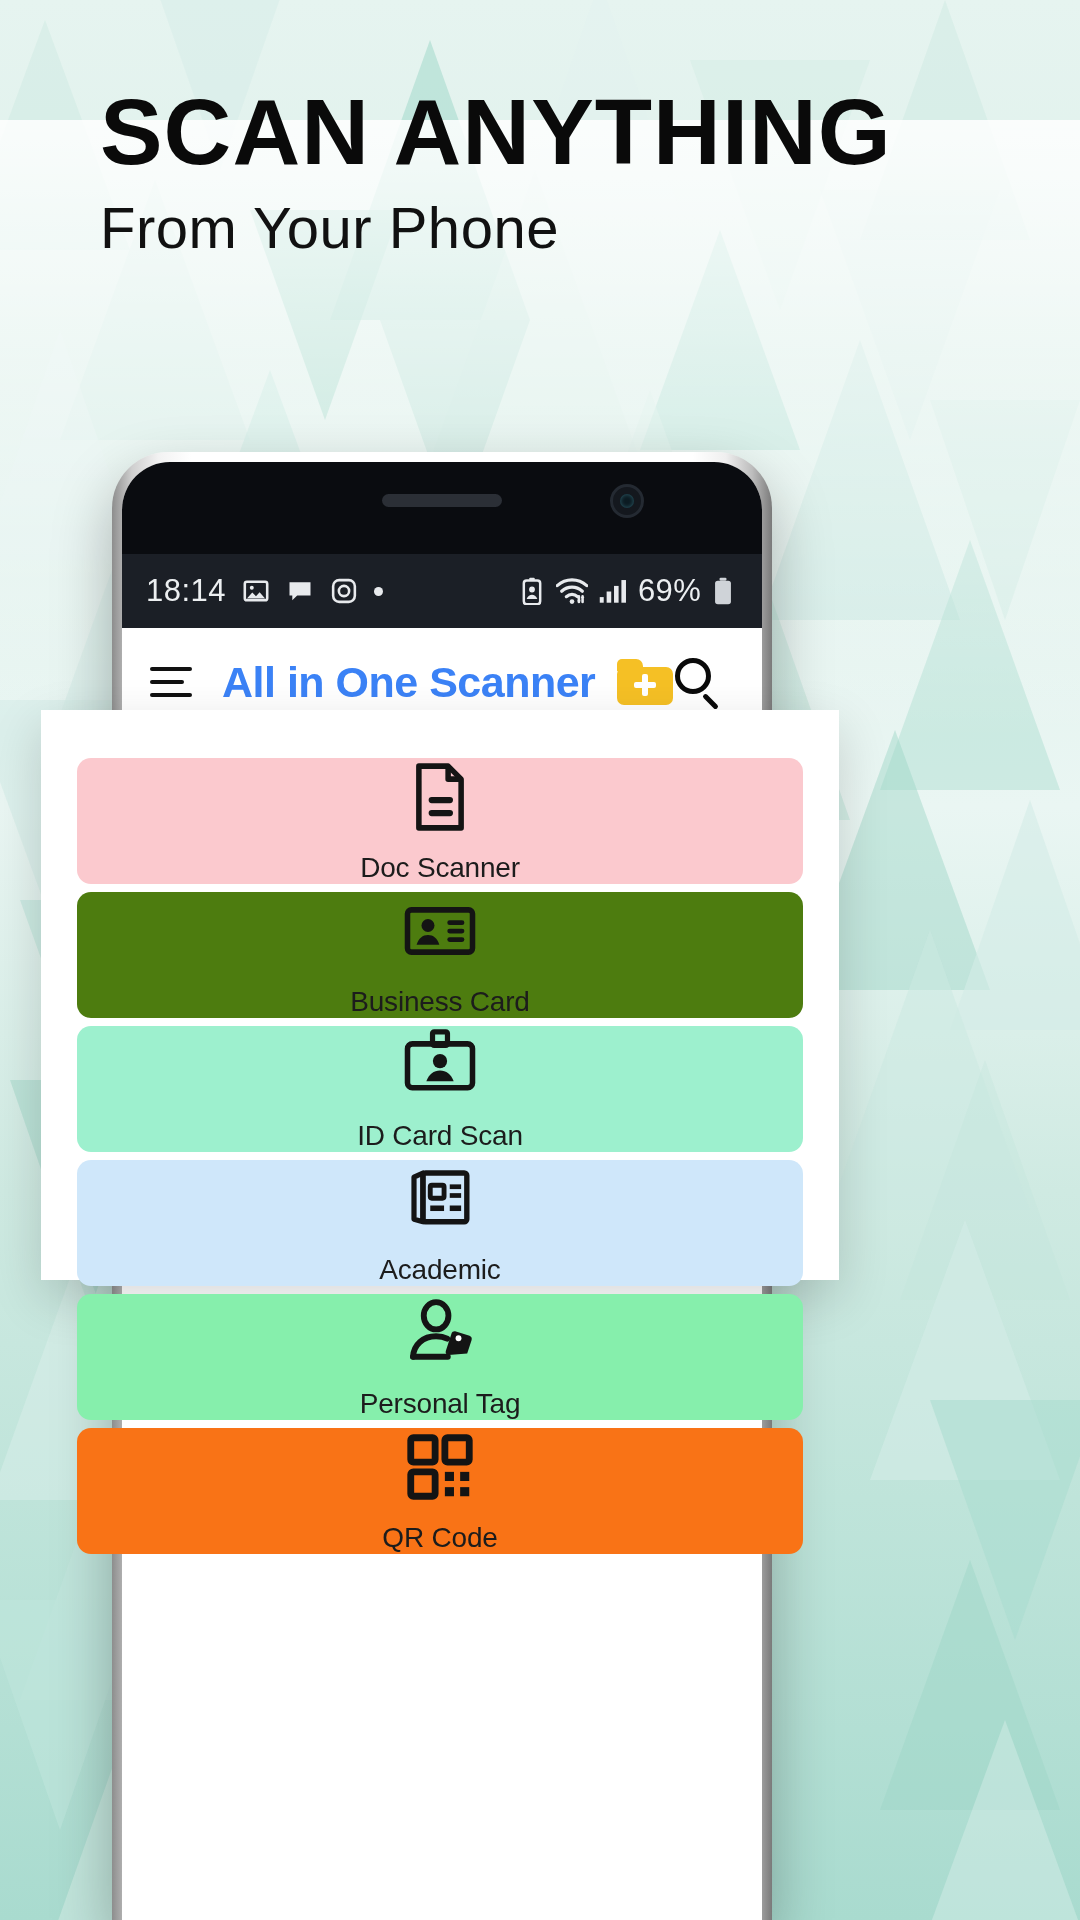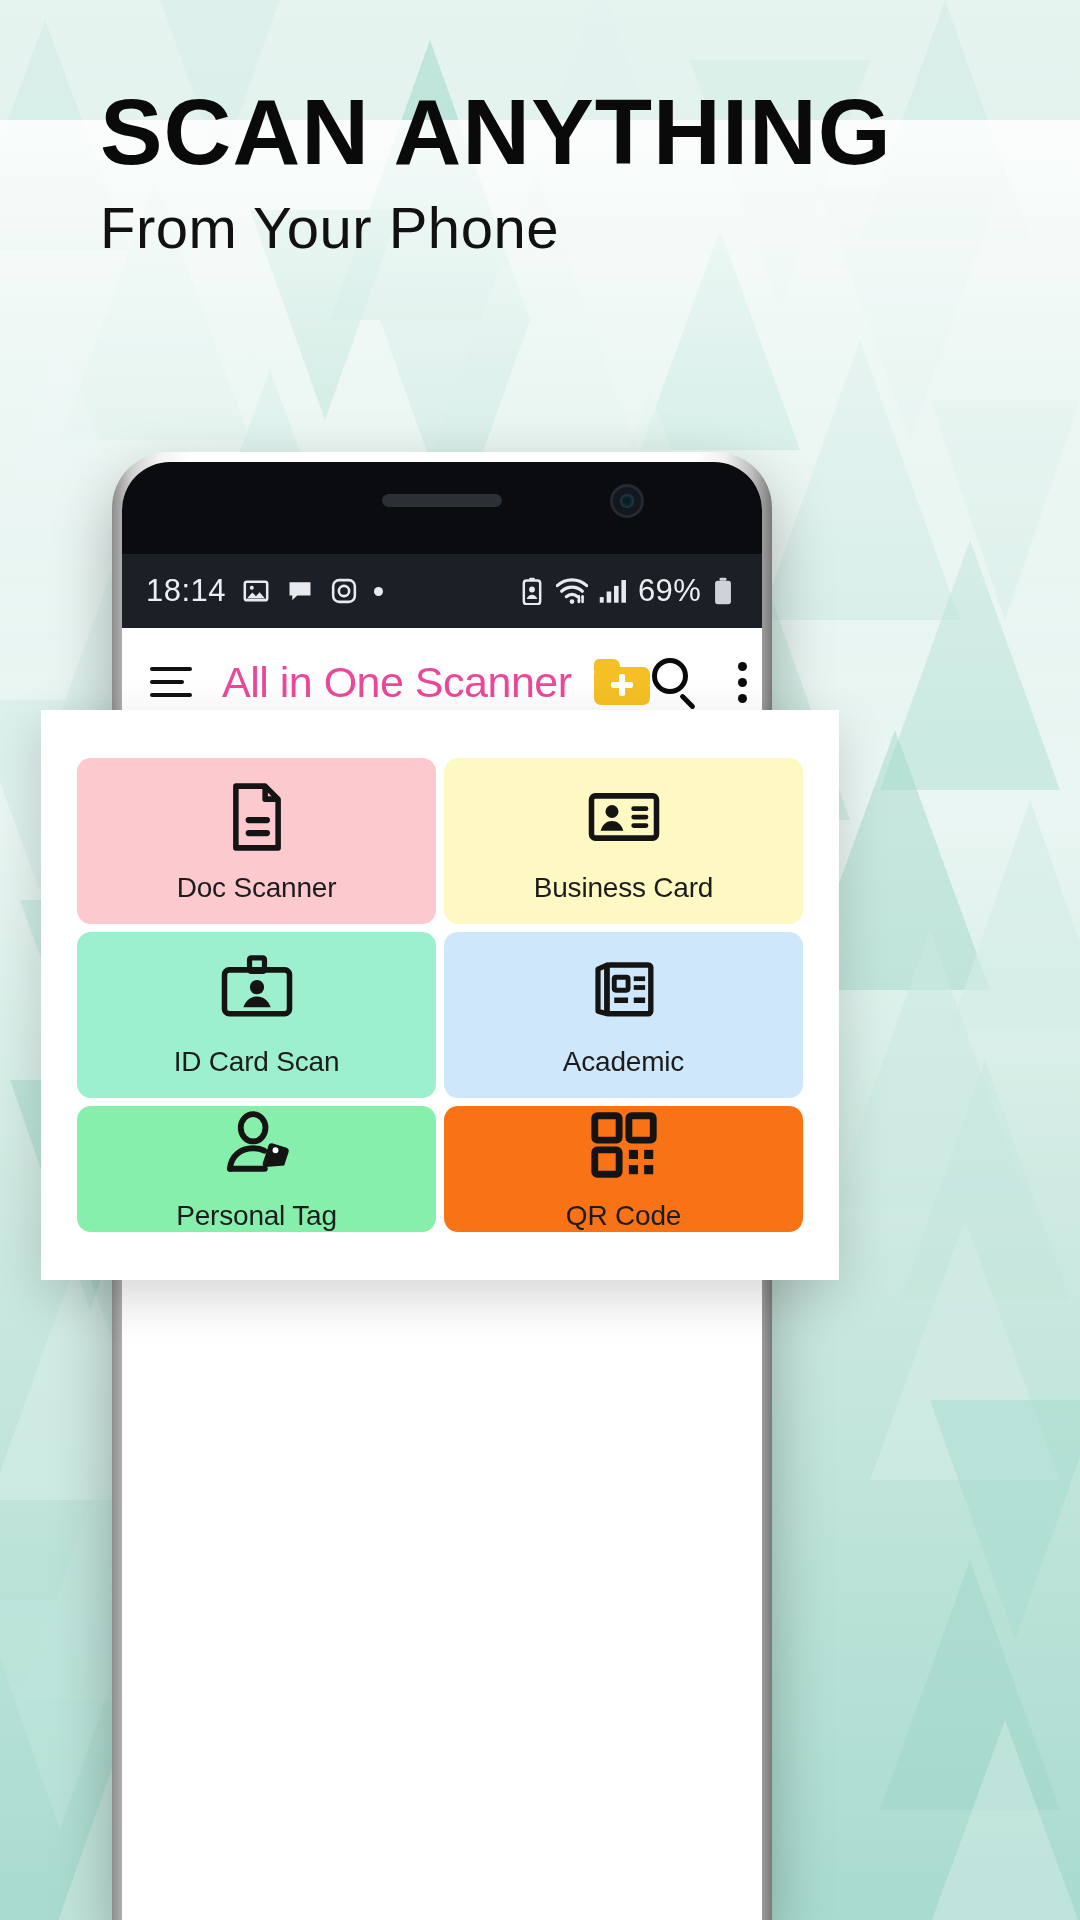--- a/index.html
+++ b/index.html
@@ -100,21 +100,21 @@
     display:flex; align-items:center; gap:0; padding:0 26px 0 28px;
   }
   .hamburger{ width:46px; display:flex; flex-direction:column; gap:9px; flex:none; cursor:pointer; }
   .hamburger i{ display:block; height:4px; background:#111; border-radius:2px; }
   .hamburger i:nth-child(1){ width:42px; }
   .hamburger i:nth-child(2){ width:34px; }
   .hamburger i:nth-child(3){ width:42px; }
   .app-title{
     margin-left:26px;
     font-family:"Liberation Sans", sans-serif;
-    font-weight:400; font-size:43px; color:#ec4899; letter-spacing:-.5px;
+    font-weight:700; font-size:43px; color:#3b82f6; letter-spacing:-.5px;
     white-space:nowrap;
   }
   .folder-add{
     margin-left:22px; flex:none;
     width:56px; height:46px; position:relative; cursor:pointer;
   }
   .folder-add .fbody{
     position:absolute; left:0; bottom:0; width:56px; height:38px;
     background:var(--accent,#F5C025); border-radius:7px 7px 7px 7px;
   }
@@ -147,21 +147,21 @@
   .overlay-card{
     position:absolute; left:41px; top:710px;
     width:798px; height:570px;
     background:#ffffff;
     box-shadow:0 18px 48px rgba(0,0,0,.16);
   }
   .grid{
     position:absolute; inset:0;
     padding:48px 36px;
     display:grid;
-    grid-template-columns:repeat(2,1fr);
+    grid-template-columns:repeat(1,1fr);
     grid-template-rows:repeat(2,1fr);
     column-gap:20px; row-gap:18px;gap:8px;
   }
   .tile{
     border-radius:14px;
     display:flex; flex-direction:column;
     align-items:center; justify-content:center;
     gap:16px; cursor:pointer;
     user-select:none;
   }
@@ -338,21 +338,21 @@
           <div class="glyph">
             <svg viewBox="0 0 48 48">
               <path d="M11 5h18l8 8v30H11z" fill="none" stroke="#141414" stroke-width="3.4" stroke-linejoin="round"></path>
               <path d="M29 5v8h8" fill="none" stroke="#141414" stroke-width="3.4" stroke-linejoin="round"></path>
               <rect x="17" y="24" width="15" height="3.8" rx="1.9" fill="#141414"></rect>
               <rect x="17" y="32" width="15" height="3.8" rx="1.9" fill="#141414"></rect>
             </svg>
           </div>
           <div class="tlabel">Doc Scanner</div>
         </div>
-        <div class="tile" style="background: #fef9c3;">
+        <div class="tile" style="background: #4d7c0f;">
           <div class="glyph">
             <svg viewBox="0 0 48 48">
               <rect x="4" y="11" width="40" height="26" rx="2.4" fill="none" stroke="#141414" stroke-width="3.4"></rect>
               <circle cx="16.6" cy="20.6" r="4" fill="#141414"></circle>
               <path d="M9.6 32.4c1.2-4 3.8-6 7-6s5.8 2 7 6z" fill="#141414"></path>
               <rect x="28.5" y="17.4" width="10.5" height="2.9" rx="1.45" fill="#141414"></rect>
               <rect x="28.5" y="22.6" width="10.5" height="2.9" rx="1.45" fill="#141414"></rect>
               <rect x="28.5" y="27.8" width="10.5" height="2.9" rx="1.45" fill="#141414"></rect>
             </svg>
           </div>

